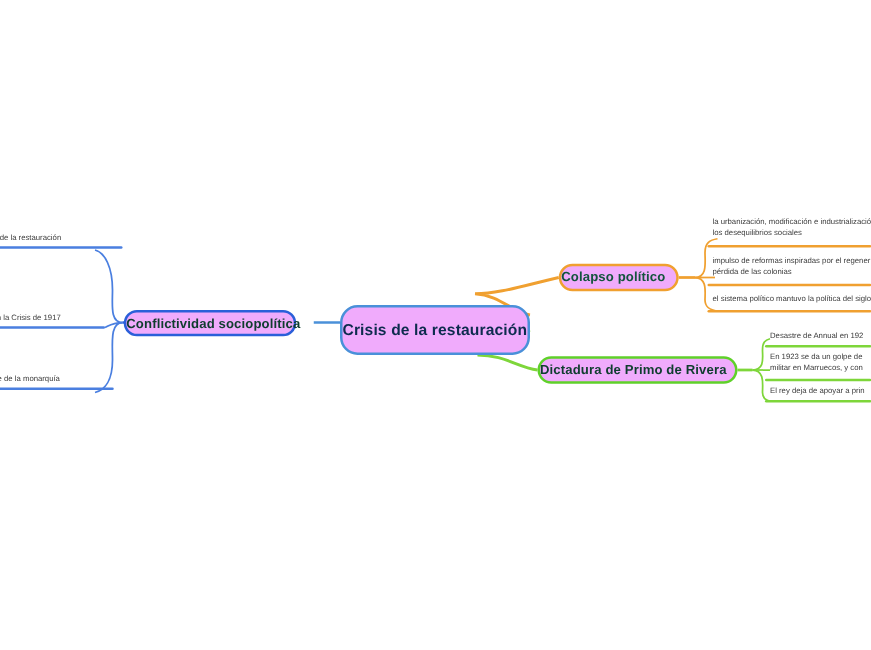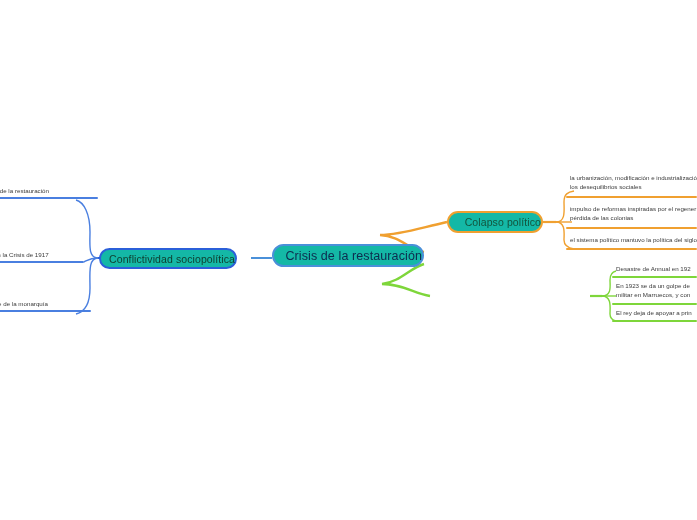--- a/index.html
+++ b/index.html
@@ -26,36 +26,36 @@
     left: 0;
     top: 0;
     width: 697px;
     height: 520px;
     pointer-events: none;
   }
   .node {
     position: absolute;
     box-sizing: border-box;
     border-radius: 14px;
-    background: #14b8a6;
+    background: #f0abfc;
     display: flex;
     align-items: center;
-    justify-content: flex-end;
+    justify-content: flex-start;
     white-space: nowrap;
-    font-weight: normal;
+    font-weight: bold;
     letter-spacing: 0.1px;
   }
   .node-root {
     border: 2px solid #4a90d9;
     color: #0d2b4e;
     font-size: 12.5px;
     left: 272px;
     top: 244px;
     width: 152px;
-    height: 23px;
+    height: 40px;
   }
   .node-blue {
     border: 2px solid #2b5fd9;
     color: #0f3d2e;
     font-size: 10.5px;
     left: 99px;
     top: 248px;
     width: 138px;
     height: 21px;
   }
@@ -169,20 +169,23 @@
     <span class="leaf-line">impulso de reformas inspiradas por el regener</span>
     <span class="leaf-line">pérdida de las colonias</span>
   </div>
   <div class="leaf-rule rule-orange" style="left:566px; top:227px; width:131px;"></div>
 
   <div class="leaf right" style="left:566px; top:235px; width:140px;">
     <span class="leaf-line">el sistema político mantuvo la política del siglo</span>
   </div>
   <div class="leaf-rule rule-orange" style="left:566px; top:248px; width:131px;"></div>
 
+  <div class="node node-green">
+    <span>Dictadura de Primo de Rivera</span>
+  </div>
 
   <div class="leaf right" style="left:612px; top:264px; width:88px;">
     <span class="leaf-line">Desastre de Annual en 192</span>
   </div>
   <div class="leaf-rule rule-green" style="left:612px; top:276px; width:85px;"></div>
 
   <div class="leaf right" style="left:612px; top:281px; width:88px;">
     <span class="leaf-line">En 1923 se da un golpe de</span>
     <span class="leaf-line">militar en Marruecos, y con</span>
   </div>

